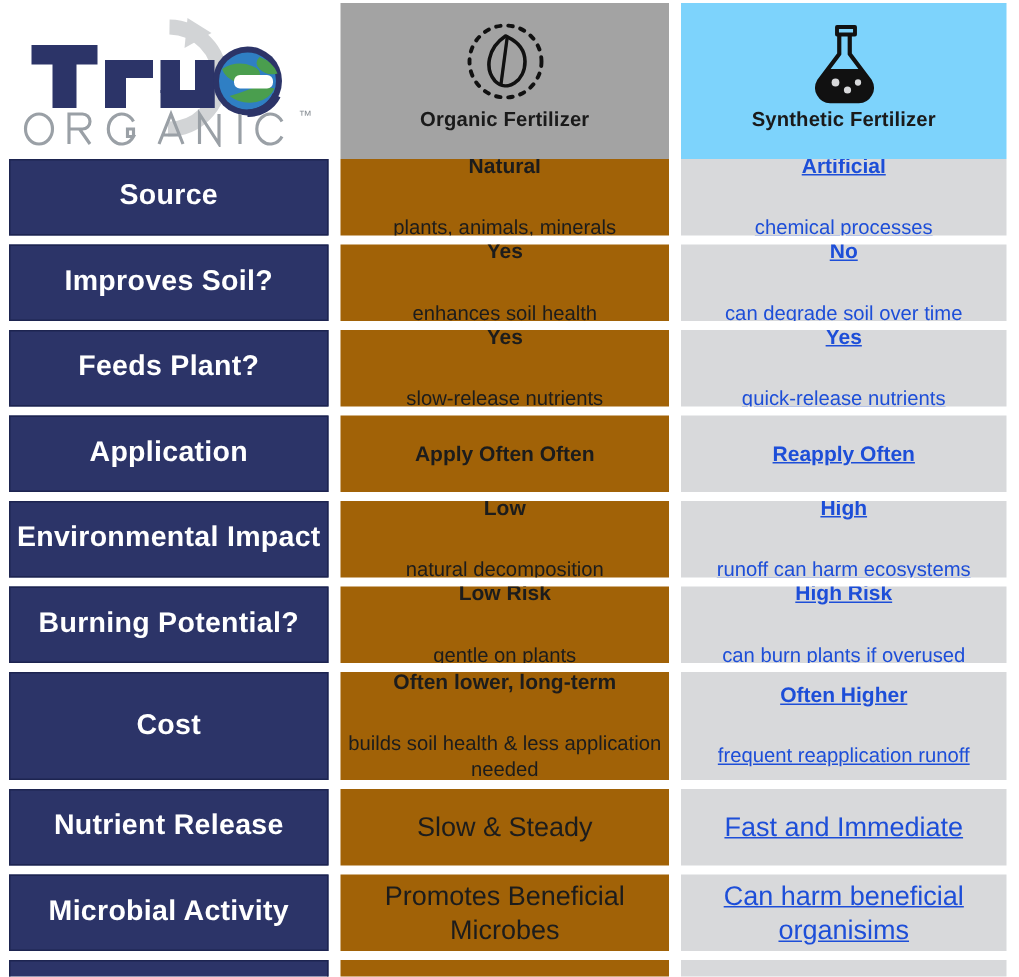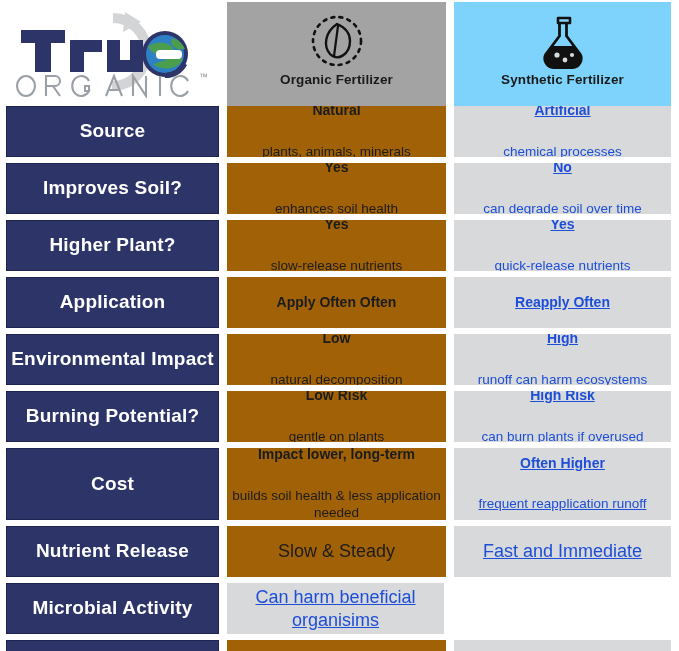--- a/index.html
+++ b/index.html
@@ -221,21 +221,21 @@
           <div class="cell-main">Yes</div>
           <div class="cell-sub">enhances soil health</div>
         </div>
         <div class="cell col-syn syn-cell">
           <div class="cell-main">No</div>
           <div class="cell-sub">can degrade soil over time</div>
         </div>
       </div>
       <div class="row h-std">
         <div class="cell col-label label-cell">
-          <span>Higher Plant?</span>
+          <span>Feeds Plant?</span>
         </div>
         <div class="cell col-org org-cell">
           <div class="cell-main">Yes</div>
           <div class="cell-sub">slow-release nutrients</div>
         </div>
         <div class="cell col-syn syn-cell">
           <div class="cell-main">Yes</div>
           <div class="cell-sub">quick-release nutrients</div>
         </div>
       </div>
@@ -274,21 +274,21 @@
         <div class="cell col-syn syn-cell">
           <div class="cell-main">High Risk</div>
           <div class="cell-sub">can burn plants if overused</div>
         </div>
       </div>
       <div class="row h-tall">
         <div class="cell col-label label-cell">
           <span>Cost</span>
         </div>
         <div class="cell col-org org-cell">
-          <div class="cell-main">Impact lower, long-term</div>
+          <div class="cell-main">Often lower, long-term</div>
           <div class="cell-sub">builds soil health &amp; less application needed</div>
         </div>
         <div class="cell col-syn syn-cell">
           <div class="cell-main">Often Higher</div>
           <div class="cell-sub">frequent reapplication runoff</div>
         </div>
       </div>
       <div class="row h-std">
         <div class="cell col-label label-cell">
           <span>Nutrient Release</span>
@@ -296,20 +296,23 @@
         <div class="cell col-org org-cell">
           <div class="cell-plain">Slow &amp; Steady</div>
         </div>
         <div class="cell col-syn syn-cell">
           <div class="cell-plain">Fast and Immediate</div>
         </div>
       </div>
       <div class="row h-std">
         <div class="cell col-label label-cell">
           <span>Microbial Activity</span>
+        </div>
+        <div class="cell col-org org-cell">
+          <div class="cell-plain">Promotes Beneficial Microbes</div>
         </div>
         <div class="cell col-syn syn-cell">
           <div class="cell-plain">Can harm beneficial organisims</div>
         </div>
       </div>
       <div class="row h-std">
         <div class="cell col-label label-cell"></div>
         <div class="cell col-org org-cell"></div>
         <div class="cell col-syn syn-cell"></div>
       </div>

